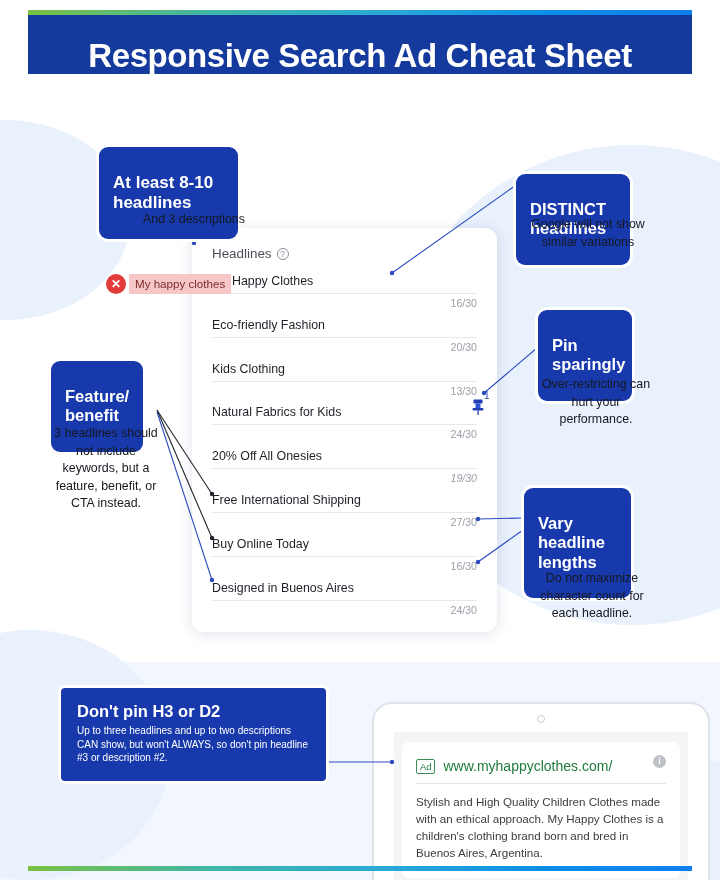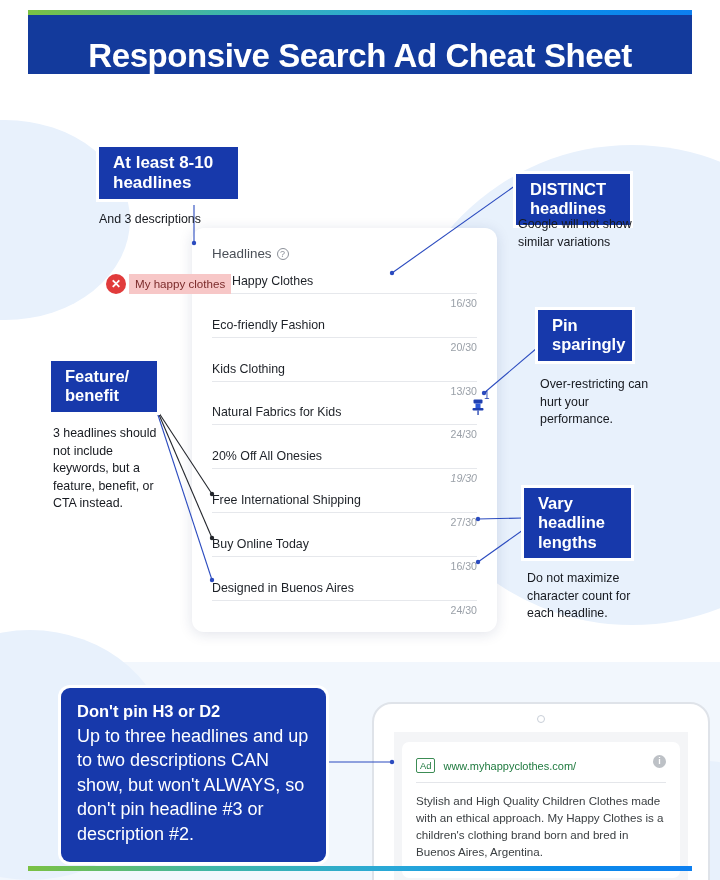--- a/index.html
+++ b/index.html
@@ -38,34 +38,34 @@
   }
 
   
   #intro {
     position: absolute; left: 50px; top: 84px; width: 620px; z-index: 4;
     text-align: center; font-size: 13.6px; line-height: 1.62; color: #14181f;
   }
 
   
   .callout {
-    position: absolute; background: #1739ab; border-radius: 0; z-index: 4;
-    color: #ffffff; font-weight: bold; padding: 6px 14px;
+    position: absolute; background: #1739ab; border-radius: 9px; z-index: 4;
+    color: #ffffff; font-weight: bold; padding: 26px 14px;
     line-height: 1.18; box-shadow: 0 0 0 3px #ffffff;
   }
   .callout-lines { display: block; }
 
   #callout-headlines { left: 99px; top: 147px; width: 139px; font-size: 17px; }
   #callout-distinct  { left: 516px; top: 174px; width: 114px; font-size: 16.5px; }
   #callout-pin       { left: 538px; top: 310px; width: 94px;  font-size: 16.5px; }
-  #callout-feature   { left: 51px;  top: 361px; width: 106px; font-size: 16.5px; }
+  #callout-feature   { left: 51px;  top: 361px; width: 92px; font-size: 16.5px; }
   #callout-vary      { left: 524px; top: 488px; width: 107px; font-size: 16.5px; }
 
   
-  .caption { position: absolute; z-index: 4; font-size: 12.4px; line-height: 1.42; color: #16191f; }
+  .caption { position: absolute; z-index: 4; font-size: 12.4px; line-height: 1.42; color: #16191f; text-align: center; }
   #cap-headlines { left: 99px; top: 211px; width: 190px; }
   #cap-distinct  { left: 518px; top: 216px; width: 140px; }
   #cap-pin       { left: 540px; top: 376px; width: 112px; }
   #cap-feature   { left: 53px;  top: 425px; width: 106px; }
   #cap-vary      { left: 527px; top: 570px; width: 130px; }
 
   
   #headlines-card {
     position: absolute; left: 192px; top: 228px; width: 305px; height: 404px;
     background: #ffffff; border-radius: 12px; z-index: 3;
@@ -99,25 +99,25 @@
   
   #pin-marker { position: absolute; left: 470px; top: 398px; z-index: 4; }
   #pin-count { position: absolute; left: 14px; top: -8px; font-size: 10px; color: #1f3fb0; }
 
   
   #connectors { position: absolute; left: 0; top: 0; width: 720px; height: 880px; z-index: 4; pointer-events: none; }
 
   
   #callout-dontpin {
     position: absolute; left: 61px; top: 688px; width: 265px; z-index: 4;
-    background: #1739ab; border-radius: 9px; padding: 14px 16px 16px 16px; color: #ffffff;
+    background: #1739ab; border-radius: 4px; padding: 14px 16px 16px 16px; color: #ffffff;
     box-shadow: 0 0 0 3px #ffffff;
   }
   #dontpin-title { font-size: 16.5px; font-weight: bold; margin-bottom: 3px; }
-  #dontpin-body  { font-size: 18px; line-height: 1.36; }
+  #dontpin-body  { font-size: 10px; line-height: 1.36; }
 
   
   #tablet {
     position: absolute; left: 372px; top: 702px; width: 338px; height: 182px; z-index: 3;
     background: #ffffff; border: 2px solid #dfe3e9; border-radius: 20px 20px 0 0;
   }
   #tablet-cam {
     position: absolute; left: 50%; top: 11px; margin-left: -4px; width: 8px; height: 8px;
     border: 1.3px solid #c9cfd8; border-radius: 50%;
   }
@@ -127,21 +127,21 @@
   #serp-card {
     position: absolute; left: 8px; top: 10px; right: 8px; bottom: 4px;
     background: #ffffff; border-radius: 7px; padding: 12px 14px;
   }
   #ad-title { font-size: 13.2px; color: #4b3db5; line-height: 1.28; padding-right: 22px; }
   #ad-urlrow { display: flex; align-items: center; gap: 8px; margin-top: 4px; }
   #ad-badge {
     border: 1px solid #3c8c55; color: #1f7a3f; font-size: 9.4px; padding: 0 3px;
     border-radius: 2px; line-height: 13px;
   }
-  #ad-url { font-size: 11px; color: #1f7a3f; }
+  #ad-url { font-size: 14px; color: #1f7a3f; }
   #ad-divider { height: 1px; background: #e4e6ea; margin: 9px 0 9px 0; }
   #ad-desc { font-size: 11.6px; line-height: 1.47; color: #3c4043; }
   #ad-info {
     position: absolute; right: 14px; top: 13px; width: 13px; height: 13px; border-radius: 50%;
     background: #bdc1c6; color: #ffffff; font-size: 9px; line-height: 13px; text-align: center;
     font-weight: bold;
   }
 </style>
 </head>
 <body>

